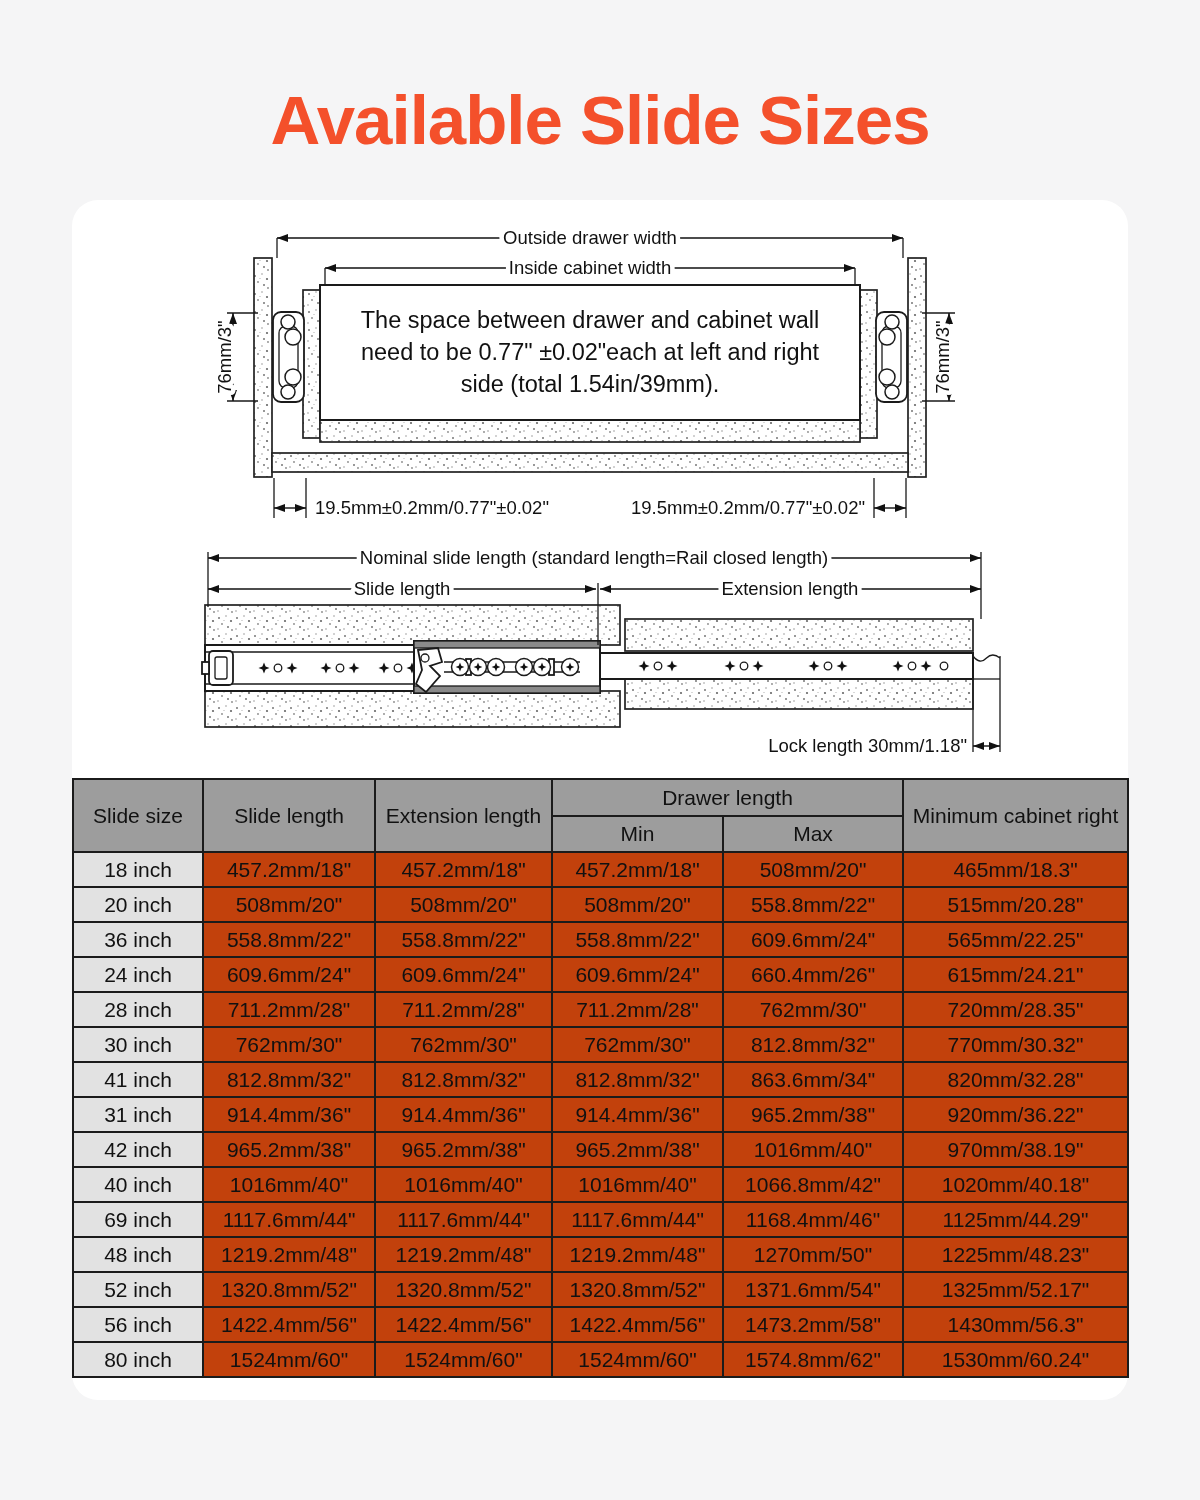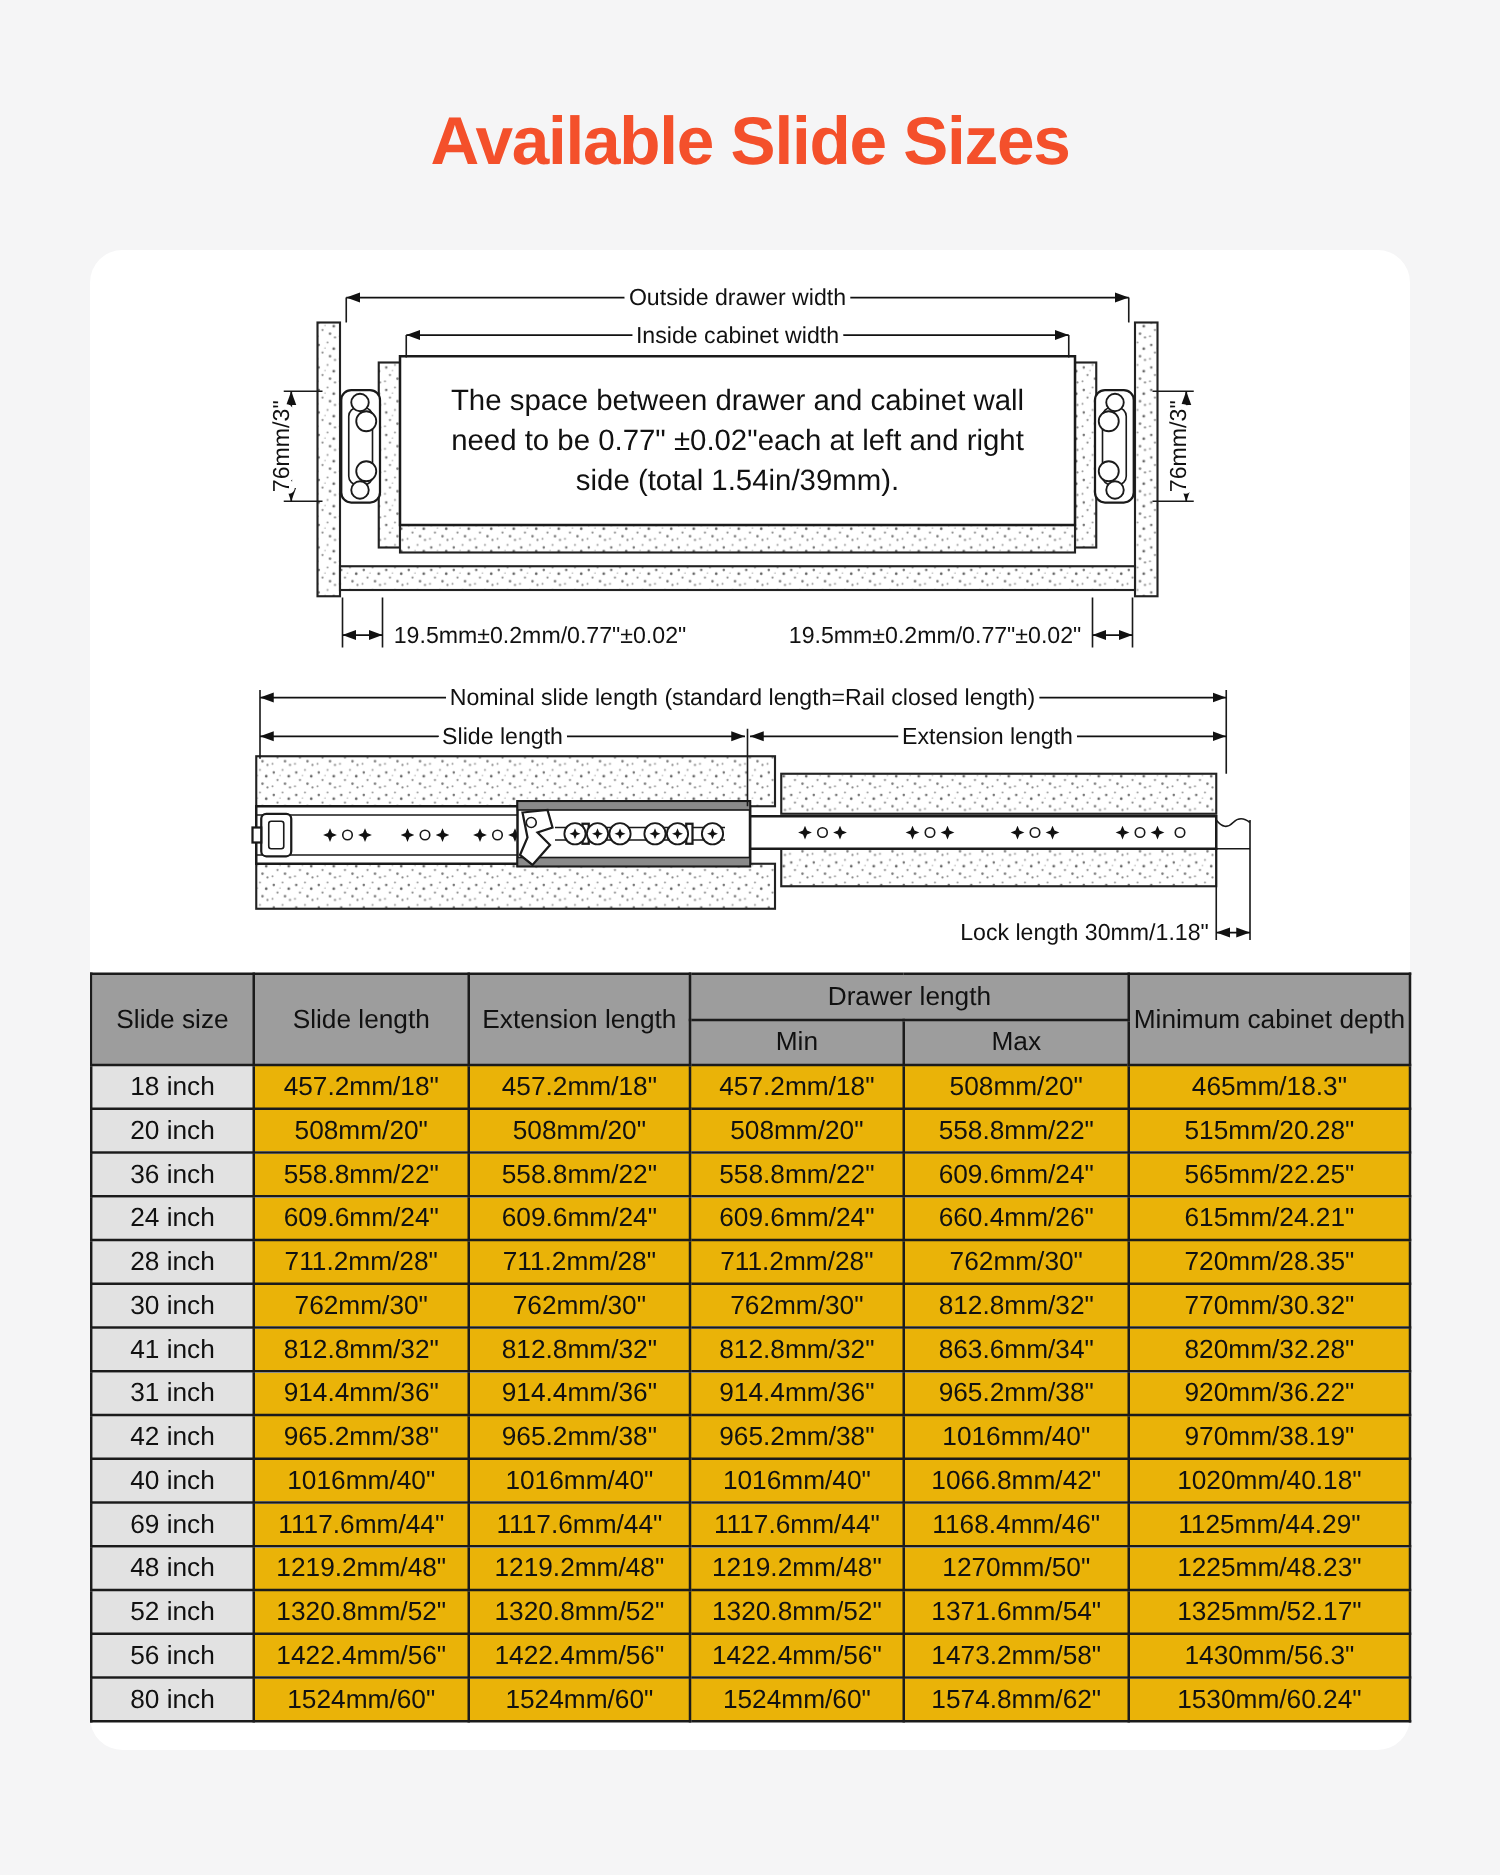--- a/index.html
+++ b/index.html
@@ -4,21 +4,21 @@
 <style>
   html,body { margin:0; padding:0; }
   body {
     width:1200px; height:1500px; position:relative;
     background:#f5f5f6;
     font-family:"Liberation Sans", sans-serif;
     overflow:hidden;
   }
   .page-title {
     position:absolute; top:86px; left:0; width:1200px;
-    text-align:center; font-size:54px; font-weight:bold;
+    text-align:center; font-size:69px; font-weight:bold;
     letter-spacing:-1px; color:#f4502b; line-height:1;
   }
   .card {
     position:absolute; left:72px; top:200px; width:1056px; height:1200px;
     background:#ffffff; border-radius:26px;
   }
   svg.diagrams { position:absolute; left:0; top:0; display:block; }
   .lnw  { stroke:#1a1a1a; stroke-width:1.8; fill:#ffffff; }
   .ln2  { stroke:#1a1a1a; stroke-width:2; fill:#ffffff; }
   .thin { stroke:#1a1a1a; stroke-width:1.3; fill:none; }
@@ -43,21 +43,21 @@
     border-collapse:collapse; table-layout:fixed;
   }
   .sizes th, .sizes td {
     border:2px solid #1b1b1b; text-align:center; vertical-align:middle;
     font-size:21px; color:#111; font-weight:normal; padding:0;
     overflow:hidden; white-space:nowrap;
   }
   .sizes thead th { background:#9d9d9d; }
   .sizes thead tr.h1 { height:37px;padding-left:28px; }
   .sizes thead tr.h2 { height:36px; }
-  .sizes tbody tr { height:35px; background:#eab308; }
+  .sizes tbody tr { height:35px; background:#c2410c; }
   .sizes td.c-size { background:#e2e2e2; }
 </style>
 </head>
 <body>
 
 <div class="page-title">Available Slide Sizes</div>
 
 <div class="card">
 
   <svg class="diagrams" width="1056" height="578" viewBox="0 0 1056 578">
@@ -237,21 +237,21 @@
       <col style="width:171px">
         <col style="width:180px">
         <col style="width:225px">
     </colgroup>
     <thead>
       <tr class="h1">
         <th rowspan="2">Slide size</th>
         <th rowspan="2">Slide length</th>
         <th rowspan="2">Extension length</th>
         <th colspan="2">Drawer length</th>
-        <th rowspan="2">Minimum cabinet depth</th>
+        <th rowspan="2">Minimum cabinet right</th>
       </tr>
       <tr class="h2">
         <th>Min</th>
         <th>Max</th>
       </tr>
     </thead>
     <tbody>
         <tr>
           <td class="c-size">18 inch</td>
           <td>457.2mm/18"</td>

